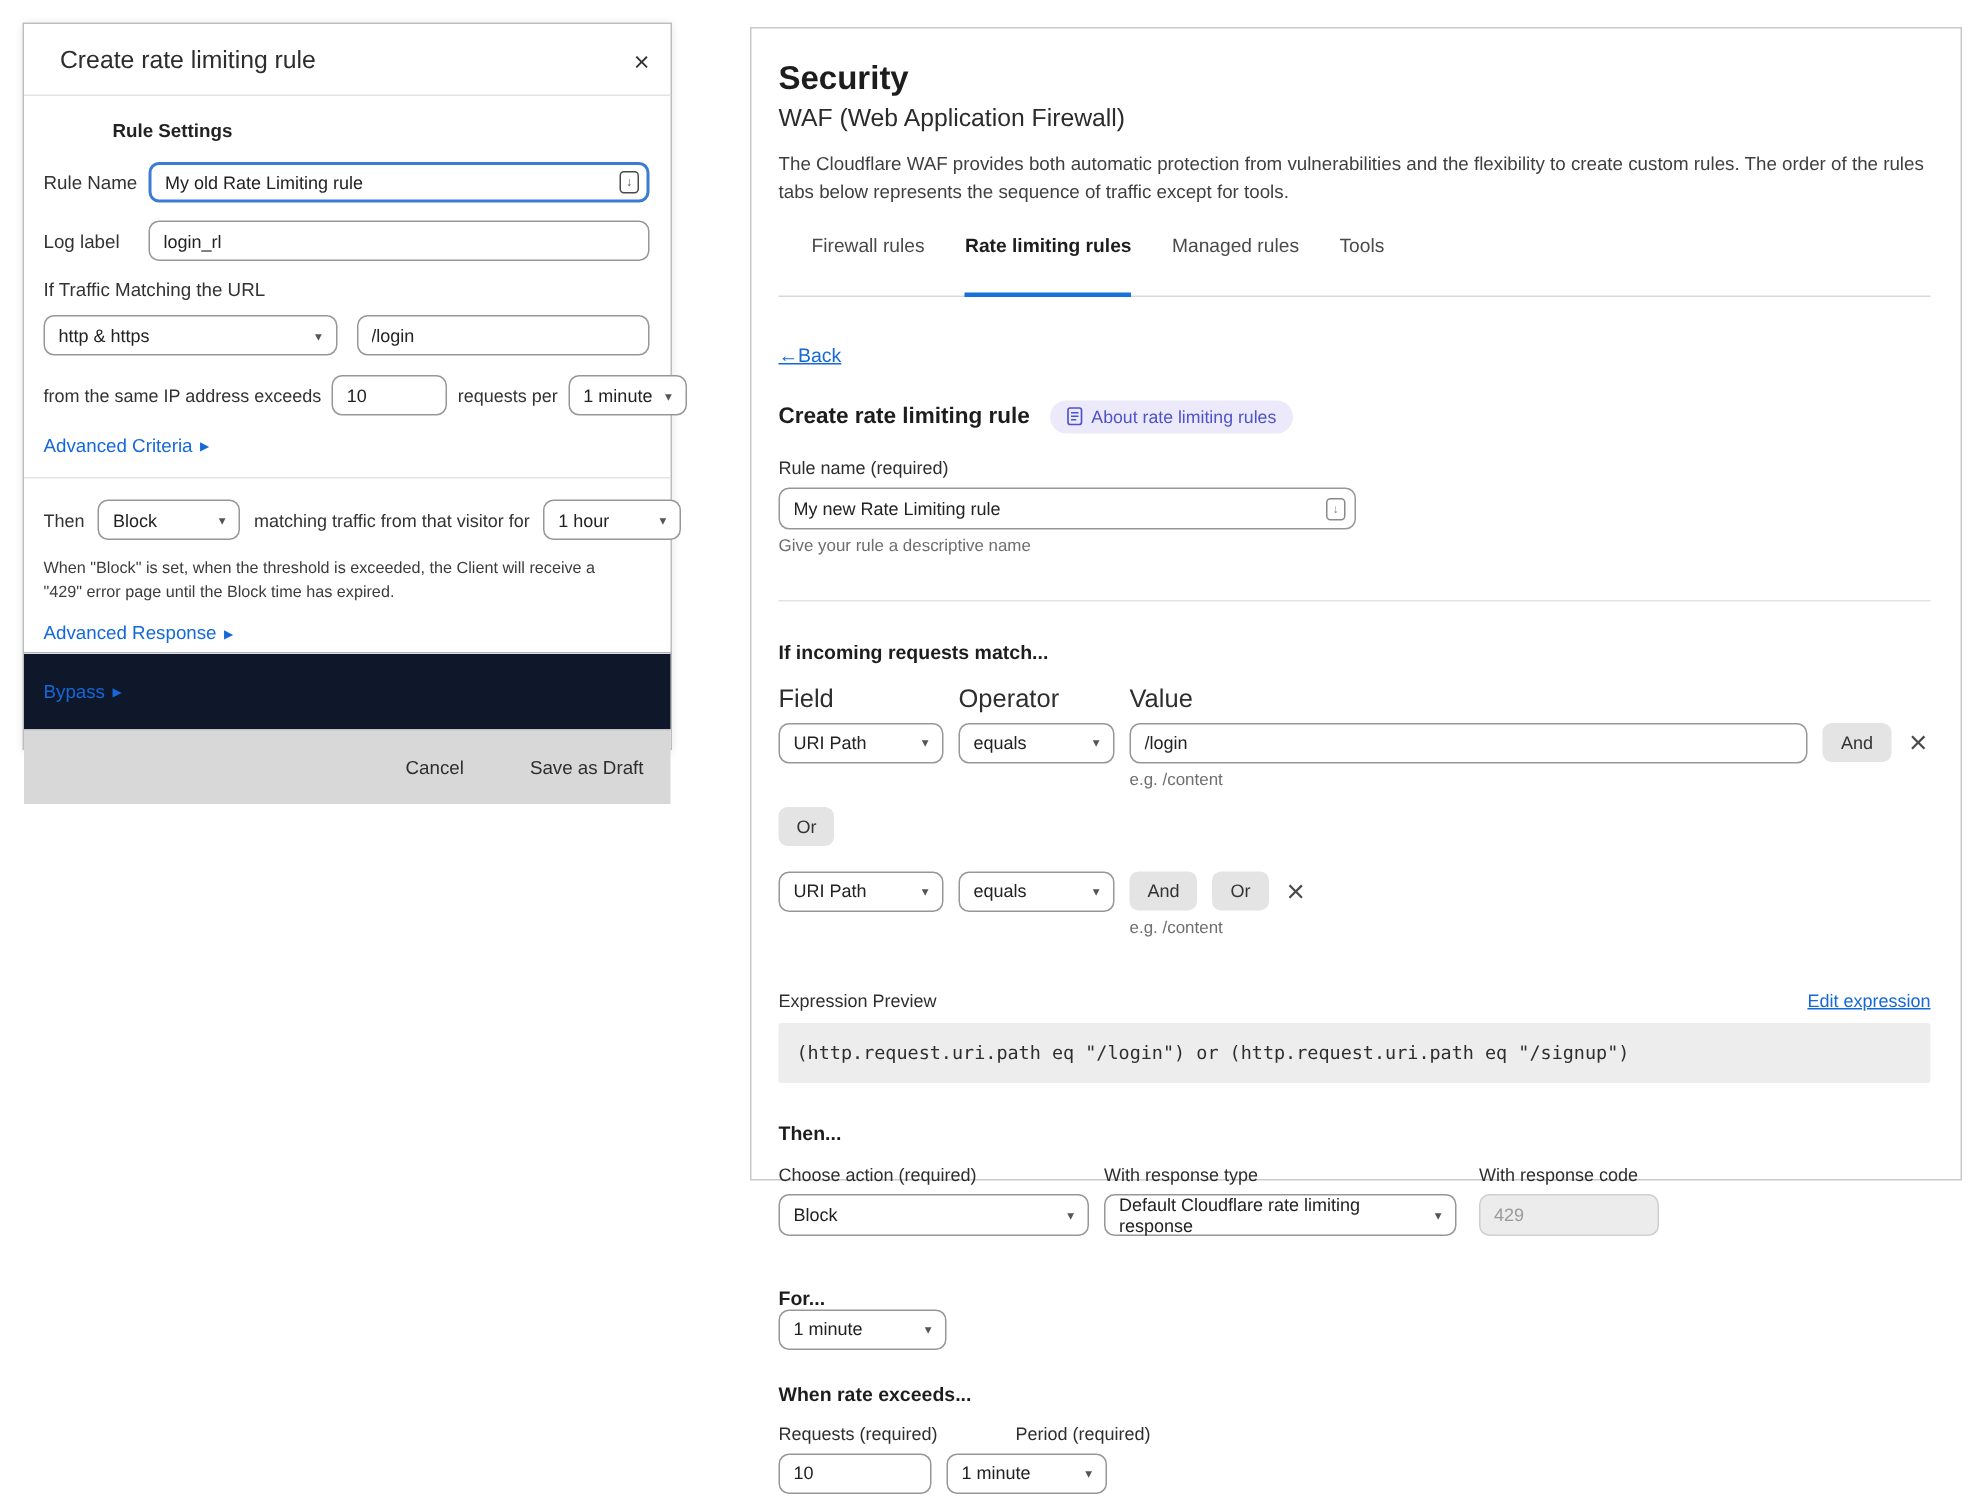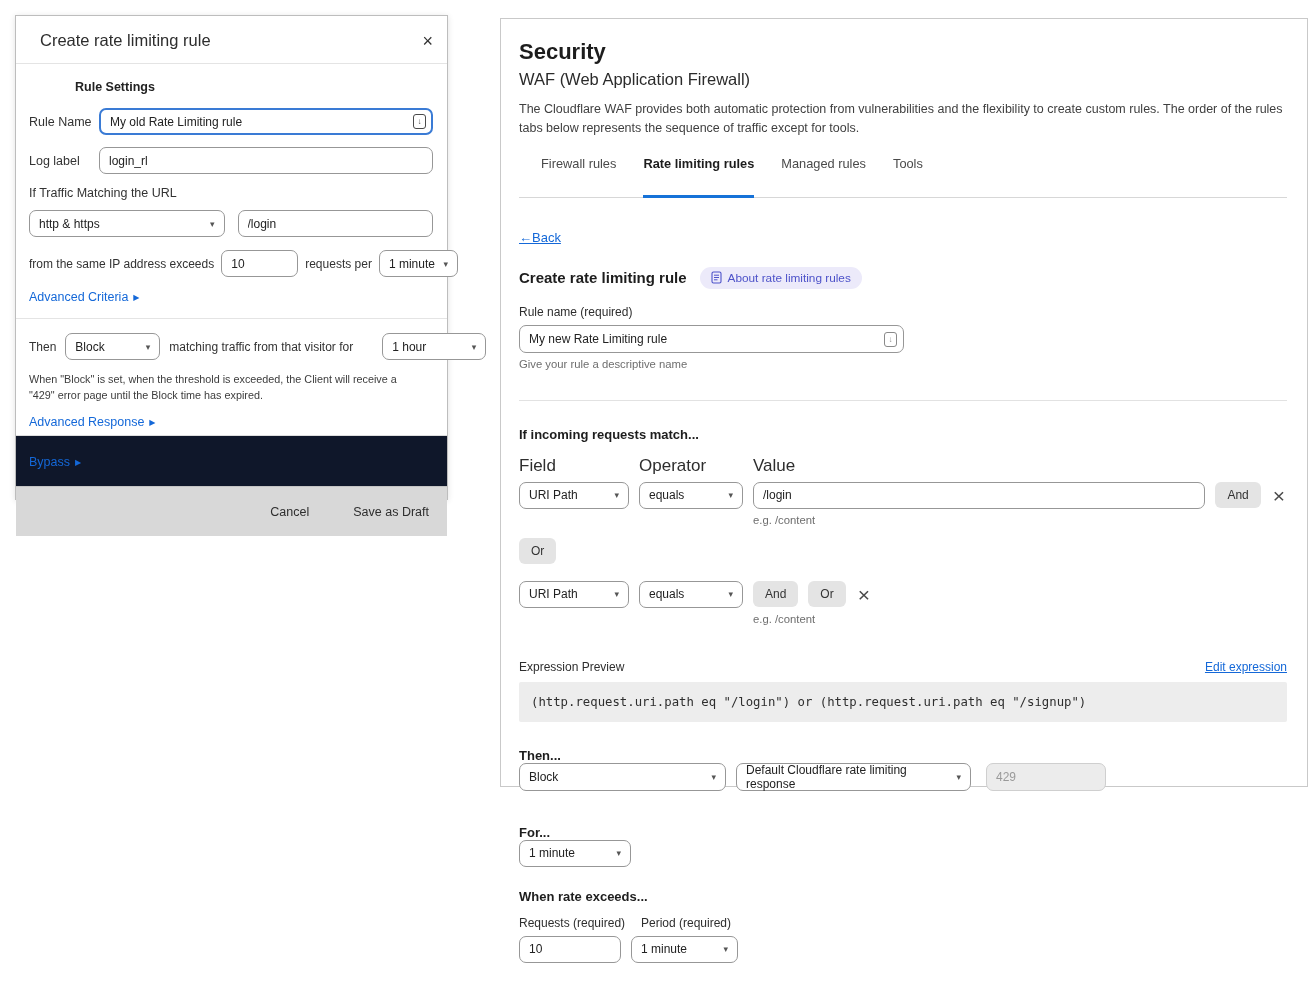--- a/index.html
+++ b/index.html
@@ -48,21 +48,21 @@
   }
   .caret { font-size:9px; color:#555; margin-left:6px; flex:none; }
   .lm-threshold { display:flex; align-items:center; gap:7px; font-size:12px; white-space:nowrap; margin-bottom:13px; }
   .lm-threshold .inp { width:77px; flex:none; }
   .lm-threshold .select { width:79px; flex:none; }
   .linkrow { display:inline-flex; align-items:center; gap:5px; color:#1468d8; font-size:12.5px; cursor:pointer; }
   .linkrow .cr { font-size:8px; color:#1468d8; }
   .lm-divider { border-top:1px solid #e4e4e4; margin:14px -14px 14px -13px; }
   .lm-then { display:flex; align-items:center; gap:9px; font-size:12px; white-space:nowrap; margin-bottom:11px; }
   .lm-then .s1 { width:95px; flex:none; }
-  .lm-then .s2 { width:104px; flex:none;margin-left:20px; }
+  .lm-then .s2 { width:92px; flex:none; }
   .lm-note { font-size:10.8px; color:#3c3c3c; line-height:1.5; margin:0 0 12px; max-width:386px; }
   .lm-bypass { margin-top:auto; border-top:1px solid #dedede; background:#0f172a; padding:16px 13px; flex:none; }
   .lm-footer {
     background:#d8d8d8; border-top:1px solid #c4c4c4; height:50px; flex:none;
     display:flex; align-items:center; justify-content:flex-end; gap:44px;
     padding:0 18px; font-size:12.5px; color:#2e2e2e;
   }
   .lm-footer span { cursor:pointer; }
 
   
@@ -113,21 +113,21 @@
   }
   .then-labels { display:flex; font-size:12px; color:#2e2e2e; margin:13px 0 6px; }
   .then-labels .t1 { width:217px; flex:none; }
   .then-labels .t2 { width:250px; flex:none; }
   .then-row { display:flex; align-items:center; }
   .then-row .sel-action { width:207px; margin-right:10px; height:28px; }
   .then-row .sel-resp { width:235px; margin-right:15px; height:28px; }
   .then-row .inp-code { width:120px; height:28px; }
   .inp.disabled { background:#ececec; color:#9a9a9a; border-color:#cfcfcf; }
   .sel-duration { width:112px; height:27px; margin-top:7px; }
-  .rate-labels { display:flex; font-size:12px; color:#2e2e2e; margin:12px 0 6px; }
+  .rate-labels { display:flex; font-size:12px; color:#2e2e2e; margin:12px 0 6px;gap:36px; }
   .rate-labels .r1 { width:112px; flex:none; white-space:nowrap; }
   .rate-row { display:flex; gap:10px; }
   .rate-row .inp-req { width:102px; height:27px; flex:none; }
   .rate-row .sel-period { width:107px; height:27px; flex:none; }
 </style>
 </head>
 <body>
 
 <div class="lm">
   <div class="lm-header">
@@ -298,20 +298,25 @@
   </div>
   <div class="rp-help cond-help">e.g. /content</div>
 
   <div class="expr-row">
     <span>Expression Preview</span>
     <a>Edit expression</a>
   </div>
   <div class="code-box">(http.request.uri.path eq "/login") or (http.request.uri.path eq "/signup")</div>
 
   <div class="rp-h">Then...</div>
+  <div class="then-labels">
+    <span class="t1">Choose action (required)</span>
+    <span class="t2">With response type</span>
+    <span>With response code</span>
+  </div>
   <div class="then-row">
     <div class="select sel-action">
       <span>Block</span>
       <span class="caret">▾</span>
     </div>
     <div class="select sel-resp">
       <span>Default Cloudflare rate limiting response</span>
       <span class="caret">▾</span>
     </div>
     <input class="inp inp-code disabled" disabled="" value="429" style="">

